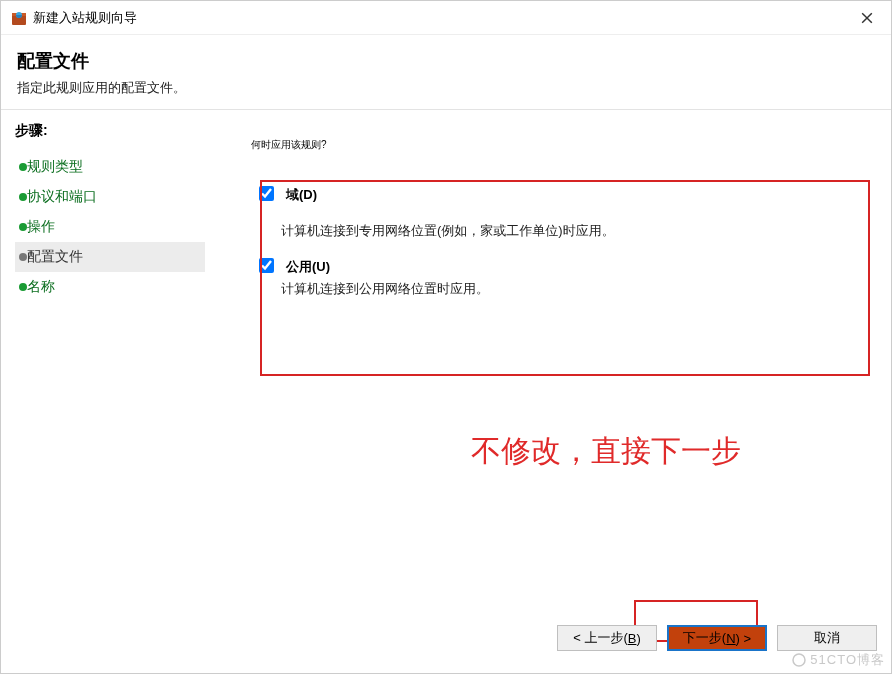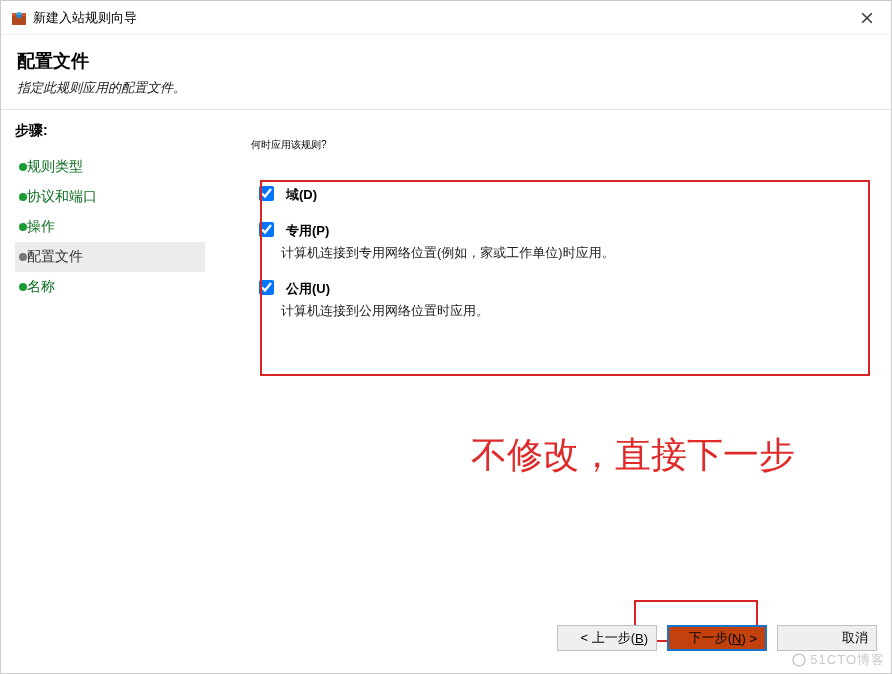--- a/index.html
+++ b/index.html
@@ -28,21 +28,21 @@
     width: 28px; height: 28px;
     display:flex; align-items:center; justify-content:center;
     font-size: 16px; color:#333;
   }
 
   .header {
     padding: 14px 16px 12px 16px;
     border-bottom: 1px solid #e3e3e3;
   }
   .header-title { font-size: 18px; font-weight: bold; margin-bottom: 6px; }
-  .header-subtitle { font-size: 13px; color:#222;font-style:italic; }
+  .header-subtitle { font-size: 13px; color:#222; }
 
   .body {
     display: flex;
     height: calc(100% - 34px - 68px);
   }
   .sidebar {
     width: 212px;
     padding: 12px 8px 8px 14px;
   }
   .steps-title { font-size: 14px; font-weight: bold; margin-bottom: 12px; }
@@ -77,36 +77,36 @@
   .profile-desc { margin-left: 22px; margin-top:4px; color:#222; }
 
   .annotation-box-red {
     position:absolute; border:2px solid #d62424;
   }
   .red1 { left: 259px; top: 179px; width: 610px; height: 196px; }
   .annotation-text {
     position:absolute;
     left: 470px; top: 430px;
     font-family: "SimSun","NSimSun",serif;
-    font-size: 36px;
+    font-size: 30px;
     color: #e02a2a;
   }
   .red2 { left: 633px; top: 599px; width: 124px; height: 42px; }
 
   .footer {
     position:absolute;
     right: 14px; bottom: 22px;
     display:flex; gap:10px;
   }
   .btn {
     min-width: 100px;
     height: 26px;
     background:#efefef;
     border:1px solid #bfbfbf;
-    display:flex; align-items:center; justify-content:flex-end;
+    display:flex; align-items:center; justify-content:center;
     font-size: 13px;
     padding: 0 8px;
   }
   .btn.default { border:2px solid #1a74c9; background:#c2410c; }
   .underline-letter { text-decoration: underline; }
 
   .watermark {
     position:absolute; right:6px; bottom:4px;
     font-size:13px; color:#c9c9c9; letter-spacing:1px;
     pointer-events:none;
@@ -174,24 +174,20 @@
     <div class="profile-box">
 
       <div class="profile-item">
         <label class="profile-head">
           <input type="checkbox" checked="" style="">
           <span class="profile-name">域(D)</span>
         </label>
       </div>
 
       <div class="profile-item">
-        <label class="profile-head">
-          <input type="checkbox" checked="" style="">
-          <span class="profile-name">专用(P)</span>
-        </label>
         <div class="profile-desc">计算机连接到专用网络位置(例如，家或工作单位)时应用。</div>
       </div>
 
       <div class="profile-item">
         <label class="profile-head">
           <input type="checkbox" checked="" style="">
           <span class="profile-name">公用(U)</span>
         </label>
         <div class="profile-desc">计算机连接到公用网络位置时应用。</div>
       </div>

